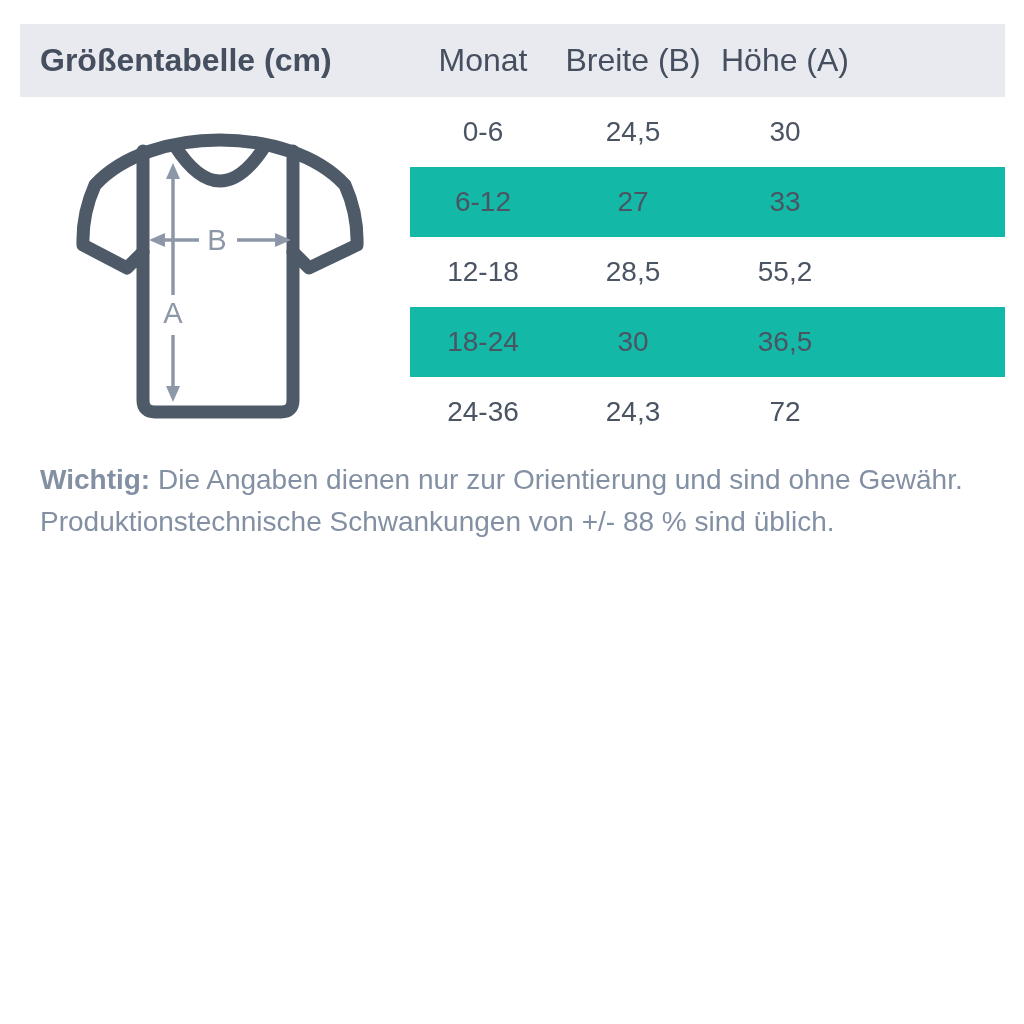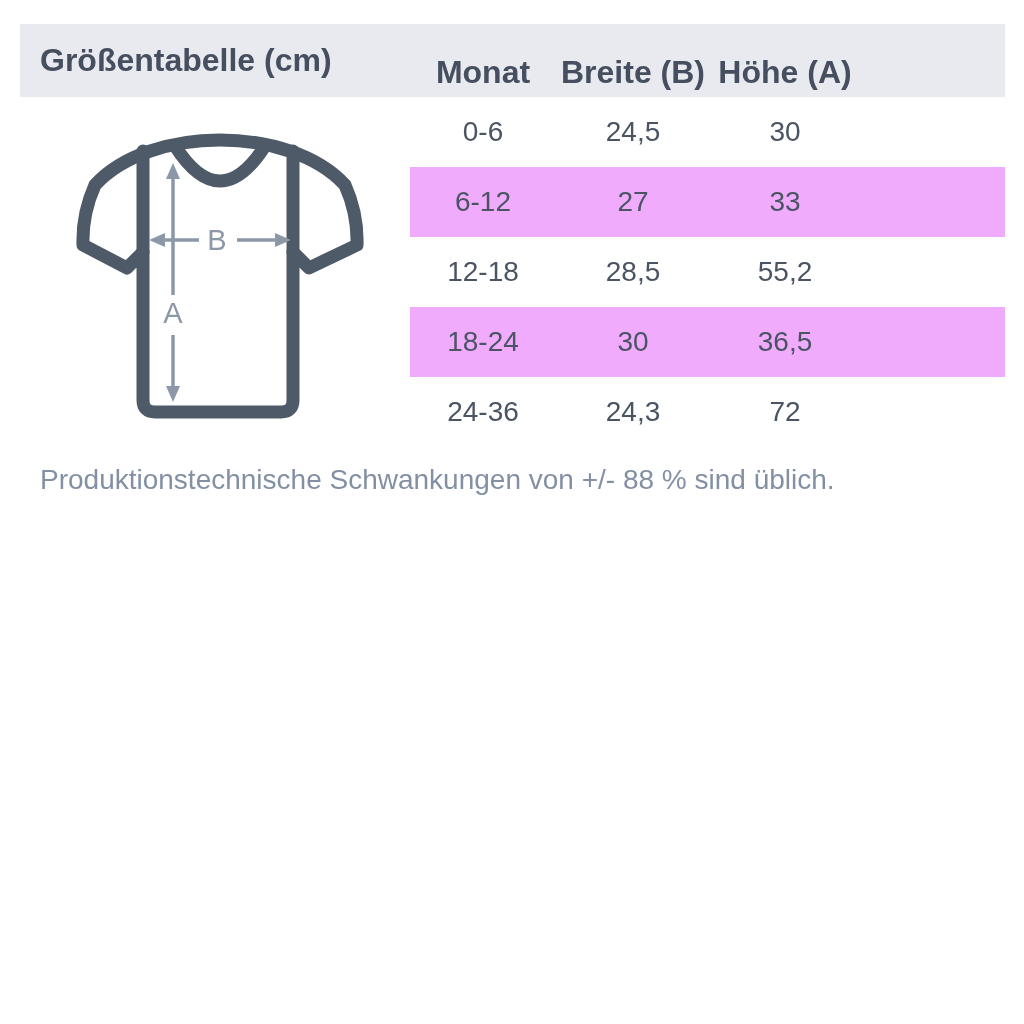--- a/index.html
+++ b/index.html
@@ -13,33 +13,33 @@
   
   .header-band{
     position:absolute;left:20px;top:24px;width:985px;height:73px;
     background:#e9eaef;
   }
   .chart-title{
     position:absolute;left:20px;top:0;height:54px;line-height:73px;
     font-size:32px;font-weight:700;color:#454f5f;white-space:nowrap;text-align:right;
   }
   .col-header{
-    position:absolute;top:12px;height:73px;line-height:73px;
-    font-size:32px;font-weight:700;color:#454f5f;
+    position:absolute;top:0;height:73px;line-height:73px;
+    font-size:32px;font-weight:400;color:#454f5f;
     transform:translateX(-50%);white-space:nowrap;
   }
   .col-monat{left:463px;}
   .col-breite{left:613px;}
   .col-hoehe{left:765px;}
 
   
   .trow{
     position:absolute;left:410px;width:595px;height:70px;
   }
-  .trow.stripe{background:#f0abfc;}
+  .trow.stripe{background:#14b8a6;}
   .cell{
     position:absolute;top:0;height:70px;line-height:70px;
     font-size:28px;font-weight:400;color:#4a5463;
     transform:translateX(-50%);white-space:nowrap;
   }
   .cell-monat{left:73px;}
   .cell-breite{left:223px;}
   .cell-hoehe{left:375px;}
 
   
@@ -114,16 +114,17 @@
       <span class="cell cell-hoehe">36,5</span>
     </div>
     <div class="trow" style="top:377px;">
       <span class="cell cell-monat">24-36</span>
       <span class="cell cell-breite">24,3</span>
       <span class="cell cell-hoehe">72</span>
     </div>
   </div>
 
   <div class="note">
+    <div><span class="strong">Wichtig:</span> <span>Die Angaben dienen nur zur Orientierung und sind ohne Gewähr.</span></div>
     <div><span>Produktionstechnische Schwankungen von +/- 88 % sind üblich.</span></div>
   </div>
 
 </div>
 
 </body></html>

